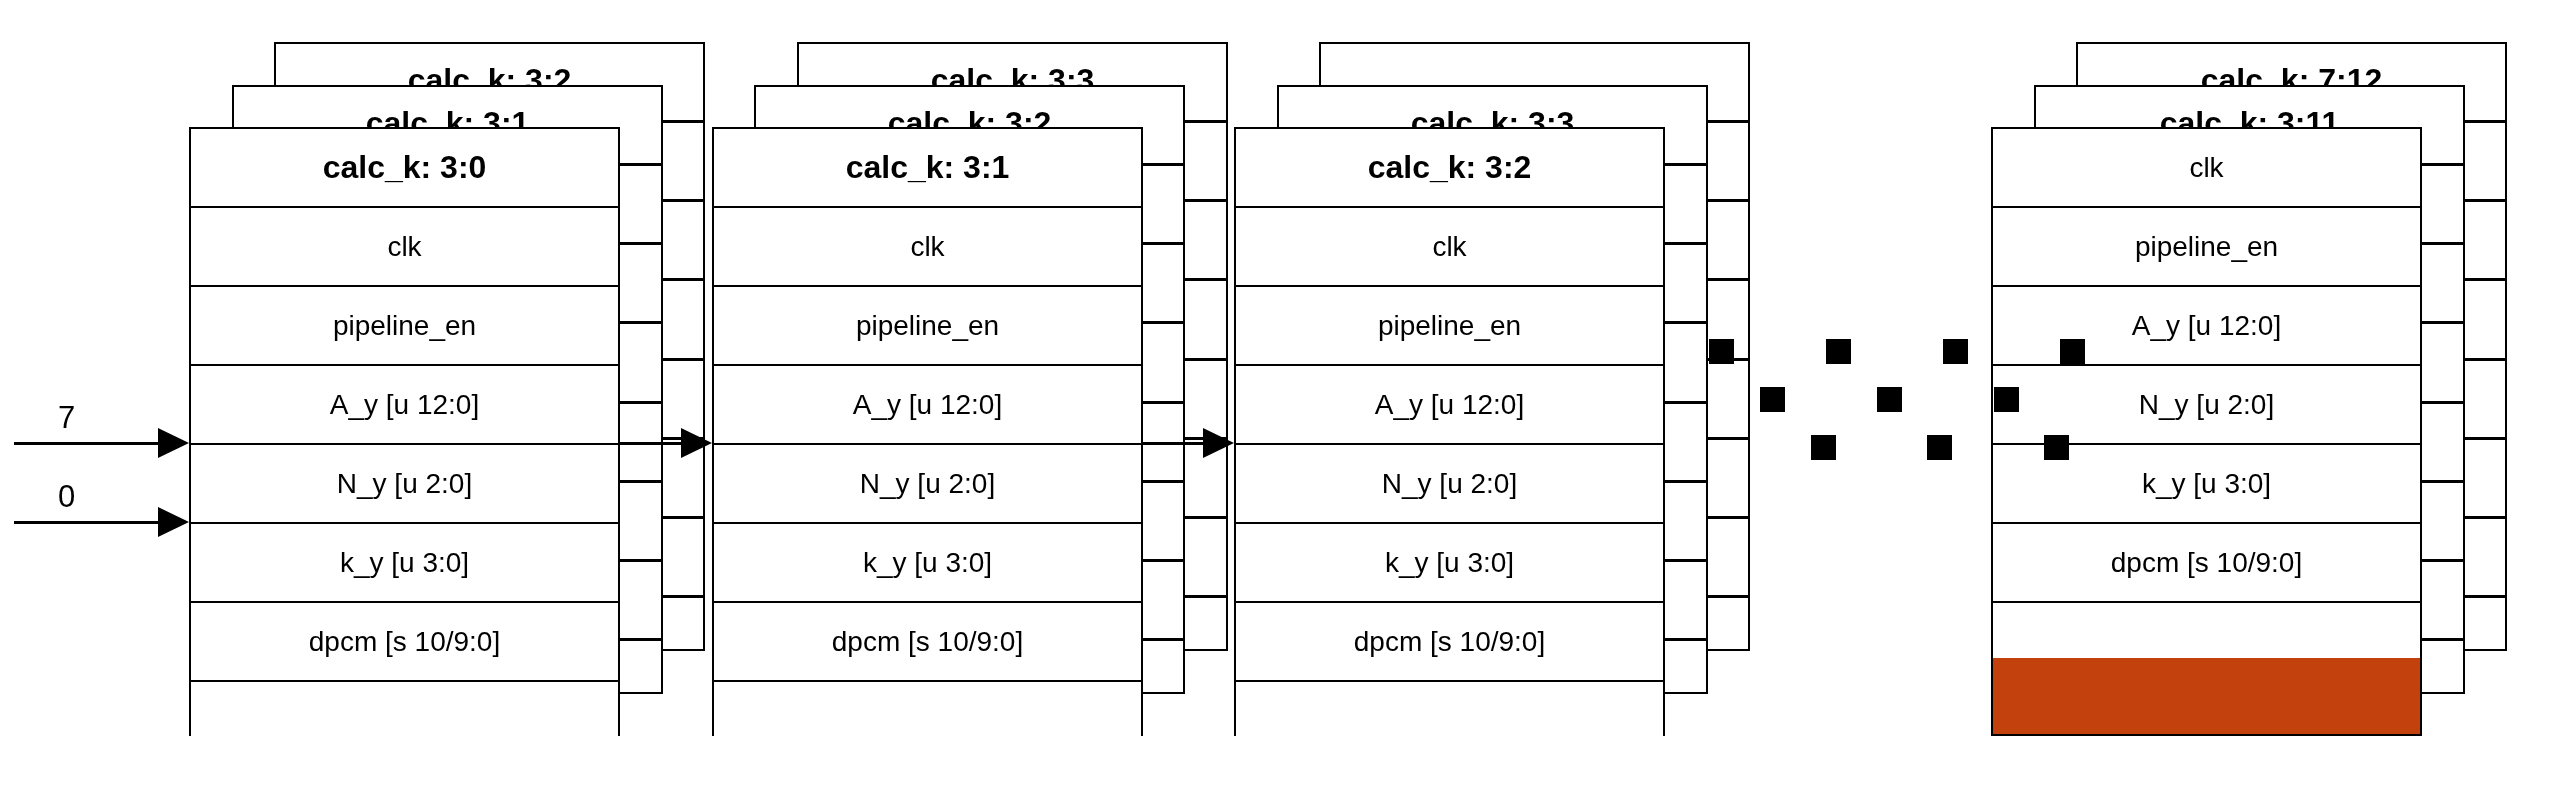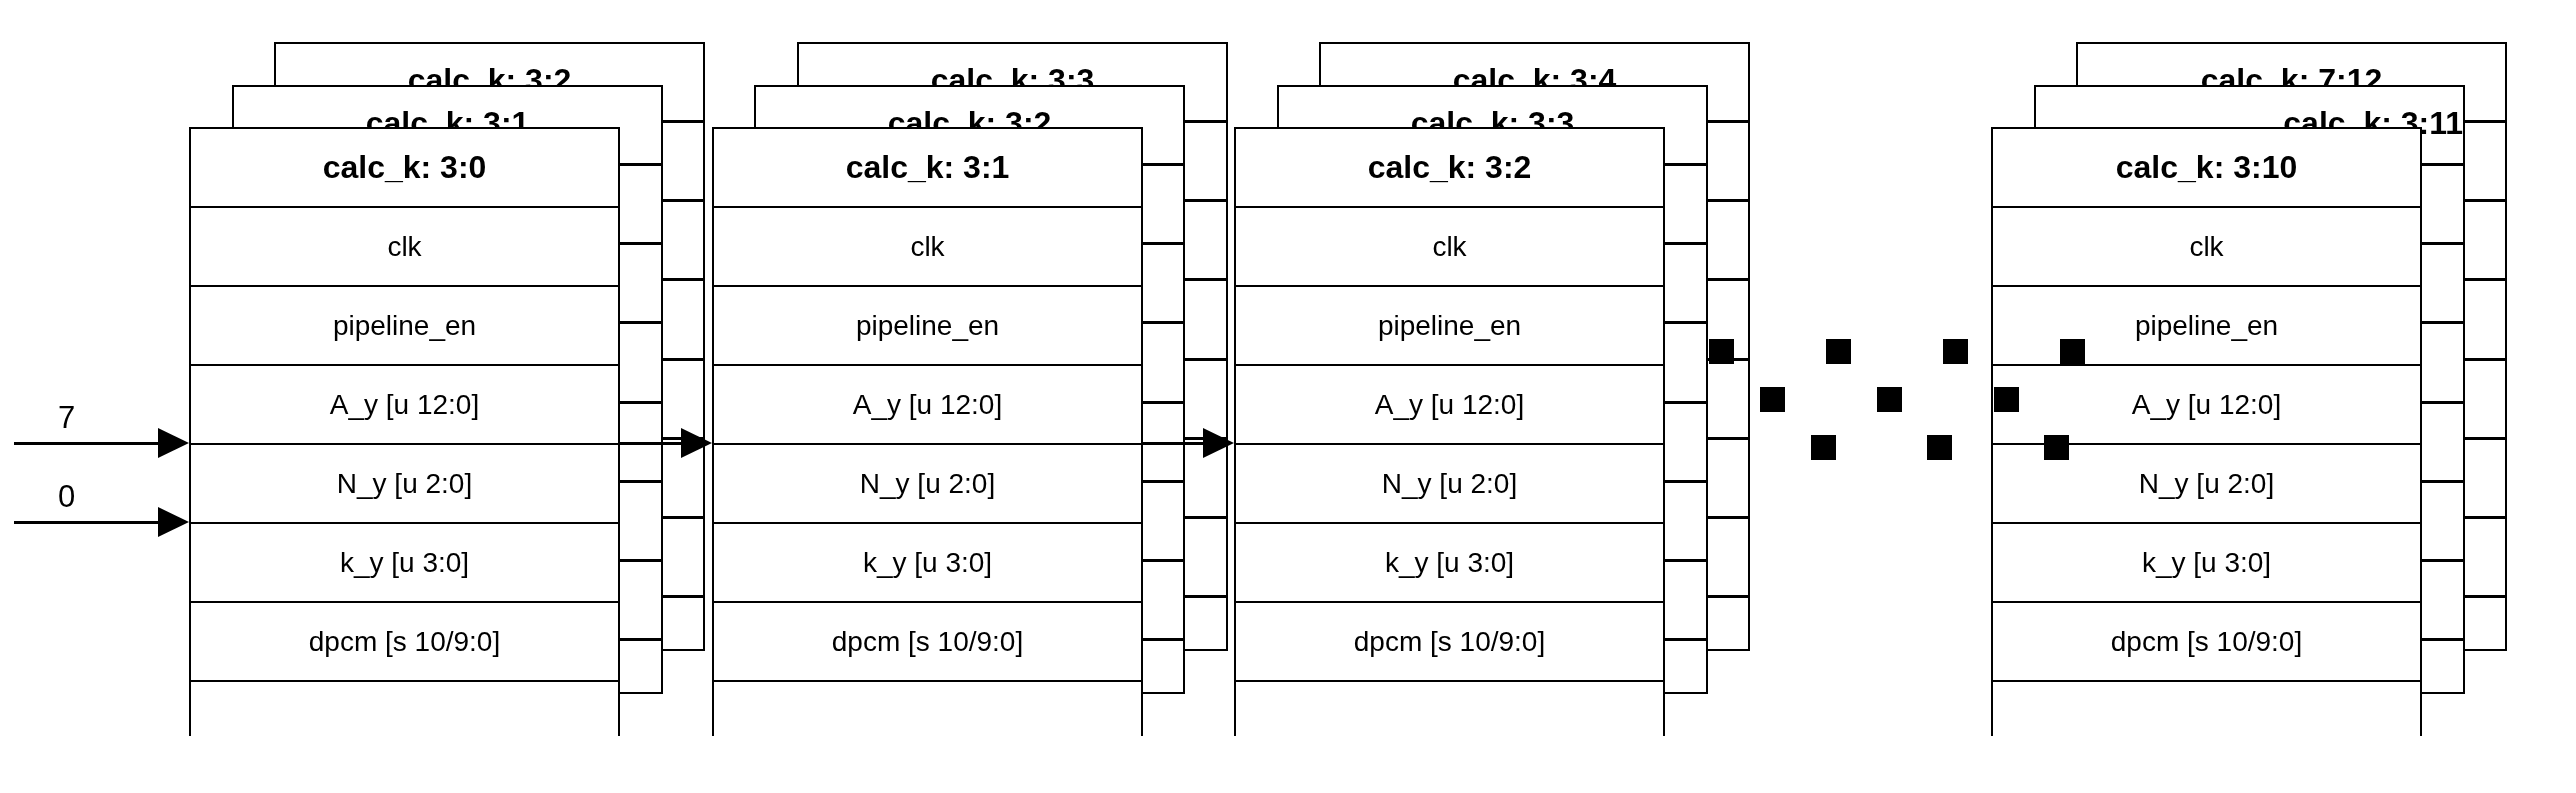--- a/index.html
+++ b/index.html
@@ -124,21 +124,20 @@
       <div class="gtitle" style="top: 18.4px;">calc_k: 3:2</div>
       <div class="grow" style="top: 76px;"></div>
       <div class="grow" style="top: 155px;"></div>
       <div class="grow" style="top: 234px;"></div>
       <div class="grow" style="top: 314px;"></div>
       <div class="grow" style="top: 393px;"></div>
       <div class="grow" style="top: 472px;"></div>
       <div class="grow" style="top: 551px;"></div>
     </div>
     <div class="ghost" style="left: 1319px; top: 42px; width: 431px; height: 609px; z-index: 10;">
-      <div class="gtitle" style="top: 18.4px;">calc_k: 3:4</div>
       <div class="grow" style="top: 76px;"></div>
       <div class="grow" style="top: 155px;"></div>
       <div class="grow" style="top: 234px;"></div>
       <div class="grow" style="top: 314px;"></div>
       <div class="grow" style="top: 393px;"></div>
       <div class="grow" style="top: 472px;"></div>
       <div class="grow" style="top: 551px;"></div>
     </div>
     <div class="ghost" style="left: 1277px; top: 85px; width: 431px; height: 609px; z-index: 11;">
       <div class="gtitle" style="top: 18.4px;">calc_k: 3:3</div>
@@ -154,21 +153,21 @@
       <div class="gtitle" style="top: 18.4px;">calc_k: 7:12</div>
       <div class="grow" style="top: 76px;"></div>
       <div class="grow" style="top: 155px;"></div>
       <div class="grow" style="top: 234px;"></div>
       <div class="grow" style="top: 314px;"></div>
       <div class="grow" style="top: 393px;"></div>
       <div class="grow" style="top: 472px;"></div>
       <div class="grow" style="top: 551px;"></div>
     </div>
     <div class="ghost" style="left: 2034px; top: 85px; width: 431px; height: 609px; z-index: 11;">
-      <div class="gtitle" style="top: 18.4px; text-align: right;">calc_k: 3:11</div>
+      <div class="gtitle" style="top: 18.4px;">calc_k: 3:11</div>
       <div class="grow" style="top: 76px;"></div>
       <div class="grow" style="top: 155px;"></div>
       <div class="grow" style="top: 234px;"></div>
       <div class="grow" style="top: 314px;"></div>
       <div class="grow" style="top: 393px;"></div>
       <div class="grow" style="top: 472px;"></div>
       <div class="grow" style="top: 551px;"></div>
     </div>
     <div class="card" style="left: 189px; top: 127px; width: 431px; height: 609px; z-index: 30;">
       <div class="row title" style="height: 79px; flex: 0 0 79px;">calc_k: 3:0</div>
@@ -194,21 +193,20 @@
       <div class="row title" style="height: 79px; flex: 0 0 79px;">calc_k: 3:2</div>
       <div class="row" style="height: 79px; flex: 0 0 79px;">clk</div>
       <div class="row" style="height: 79px; flex: 0 0 79px;">pipeline_en</div>
       <div class="row" style="height: 79px; flex: 0 0 79px;">A_y [u 12:0]</div>
       <div class="row" style="height: 79px; flex: 0 0 79px;">N_y [u 2:0]</div>
       <div class="row" style="height: 79px; flex: 0 0 79px;">k_y [u 3:0]</div>
       <div class="row" style="height: 79px; flex: 0 0 79px;">dpcm [s 10/9:0]</div>
       <div class="row blank" style="height: 55px; flex: 0 0 55px;"></div>
     </div>
     <div class="card" style="left: 1991px; top: 127px; width: 431px; height: 609px; z-index: 30;">
-      <div class="row title" style="height: 79px; flex: 0 0 79px;">calc_k: 3:10</div>
       <div class="row" style="height: 79px; flex: 0 0 79px;">clk</div>
       <div class="row" style="height: 79px; flex: 0 0 79px;">pipeline_en</div>
       <div class="row" style="height: 79px; flex: 0 0 79px;">A_y [u 12:0]</div>
       <div class="row" style="height: 79px; flex: 0 0 79px;">N_y [u 2:0]</div>
       <div class="row" style="height: 79px; flex: 0 0 79px;">k_y [u 3:0]</div>
       <div class="row" style="height: 79px; flex: 0 0 79px;">dpcm [s 10/9:0]</div>
       <div class="row blank" style="height: 55px; flex: 0 0 55px;"></div>
     </div>
     <div class="wire" style="left: 14px; top: 442px; width: 147px; z-index: 40;"></div>
     <div class="arrowhead" style="left: 158px; top: 428px; z-index: 41;"></div>

